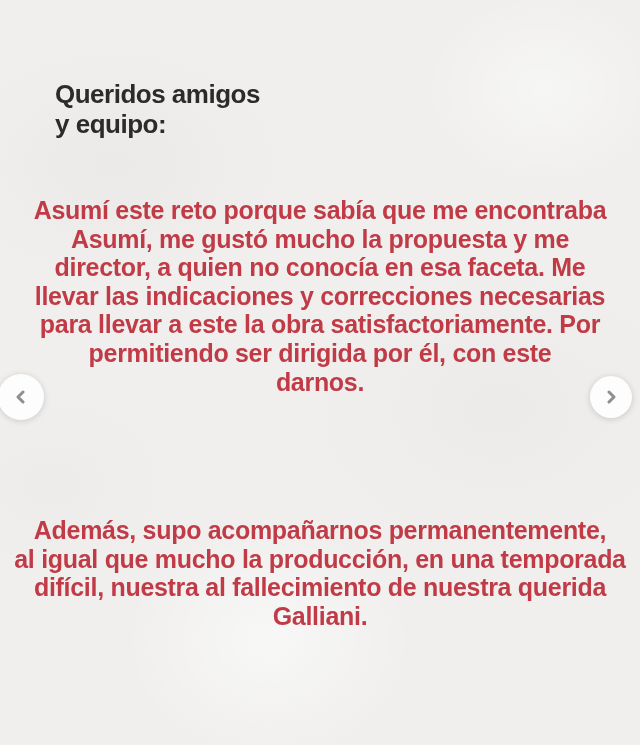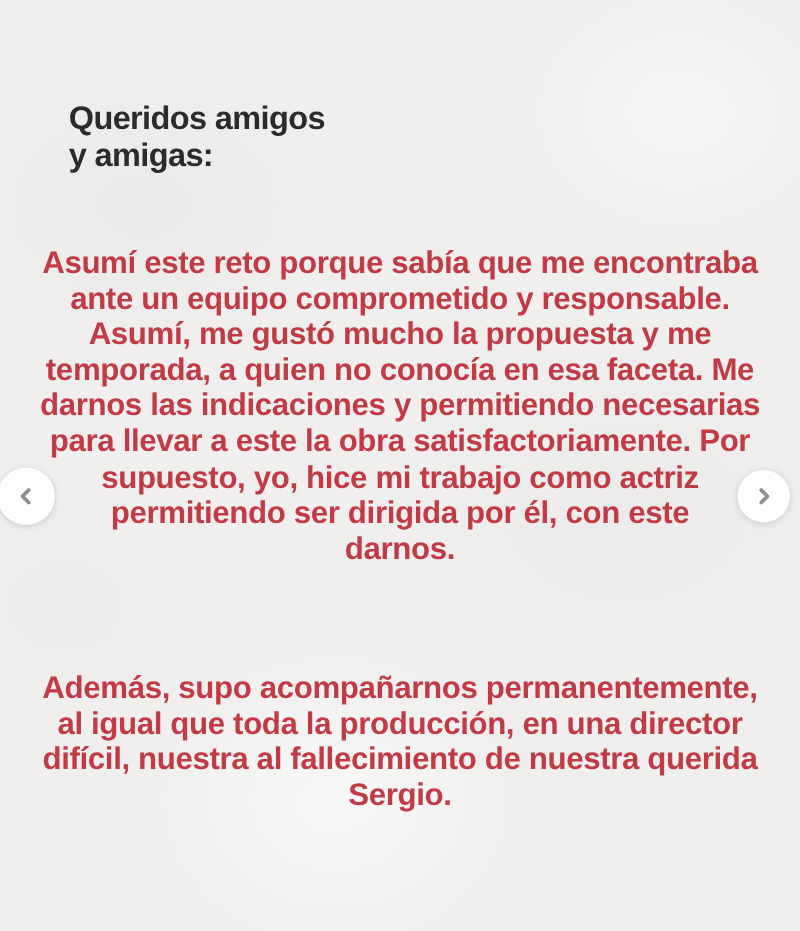--- a/index.html
+++ b/index.html
@@ -42,21 +42,21 @@
     left: 0;
     right: 0;
     text-align: center;
     font-size: 25px;
     line-height: 28.6px;
     font-weight: bold;
     letter-spacing: -0.3px;
     color: #c13b47;
   }
   .para-1 { top: 196px; }
-  .para-2 { top: 536px; }
+  .para-2 { top: 516px; }
   .nav-btn {
     position: absolute;
     padding: 0;
     border: none;
     border-radius: 50%;
     background: #fdfdfd;
     box-shadow: 0 1px 6px rgba(0,0,0,0.16);
     cursor: pointer;
     display: flex;
     align-items: center;
@@ -87,40 +87,38 @@
     stroke-linejoin: round;
   }
 </style>
 </head>
 <body>
 
 <div class="slide">
 
   <h1 class="heading">
     <span class="hline">Queridos amigos</span>
-    <span class="hline">y amigas:</span>
+    <span class="hline">y equipo:</span>
   </h1>
 
   <div class="letter-body para-1">
     <div>Asumí este reto porque sabía que me encontraba</div>
-    <div>ante un equipo comprometido y responsable.</div>
     <div>Asumí, me gustó mucho la propuesta y me</div>
-    <div>temporada, a quien no conocía en esa faceta. Me</div>
-    <div>darnos las indicaciones y permitiendo necesarias</div>
+    <div>director, a quien no conocía en esa faceta. Me</div>
+    <div>llevar las indicaciones y correcciones necesarias</div>
     <div>para llevar a este la obra satisfactoriamente. Por</div>
-    <div>supuesto, yo, hice mi trabajo como actriz</div>
     <div>permitiendo ser dirigida por él, con este</div>
     <div>darnos.</div>
   </div>
 
   <div class="letter-body para-2">
     <div>Además, supo acompañarnos permanentemente,</div>
-    <div>al igual que toda la producción, en una director</div>
+    <div>al igual que mucho la producción, en una temporada</div>
     <div>difícil, nuestra al fallecimiento de nuestra querida</div>
-    <div>Sergio.</div>
+    <div>Galliani.</div>
   </div>
 
   <button class="nav-btn nav-prev">
     <svg class="chevron" viewBox="0 0 14 14">
       <polyline points="9,2 4,7 9,12"></polyline>
     </svg>
   </button>
 
   <button class="nav-btn nav-next">
     <svg class="chevron" viewBox="0 0 14 14">

